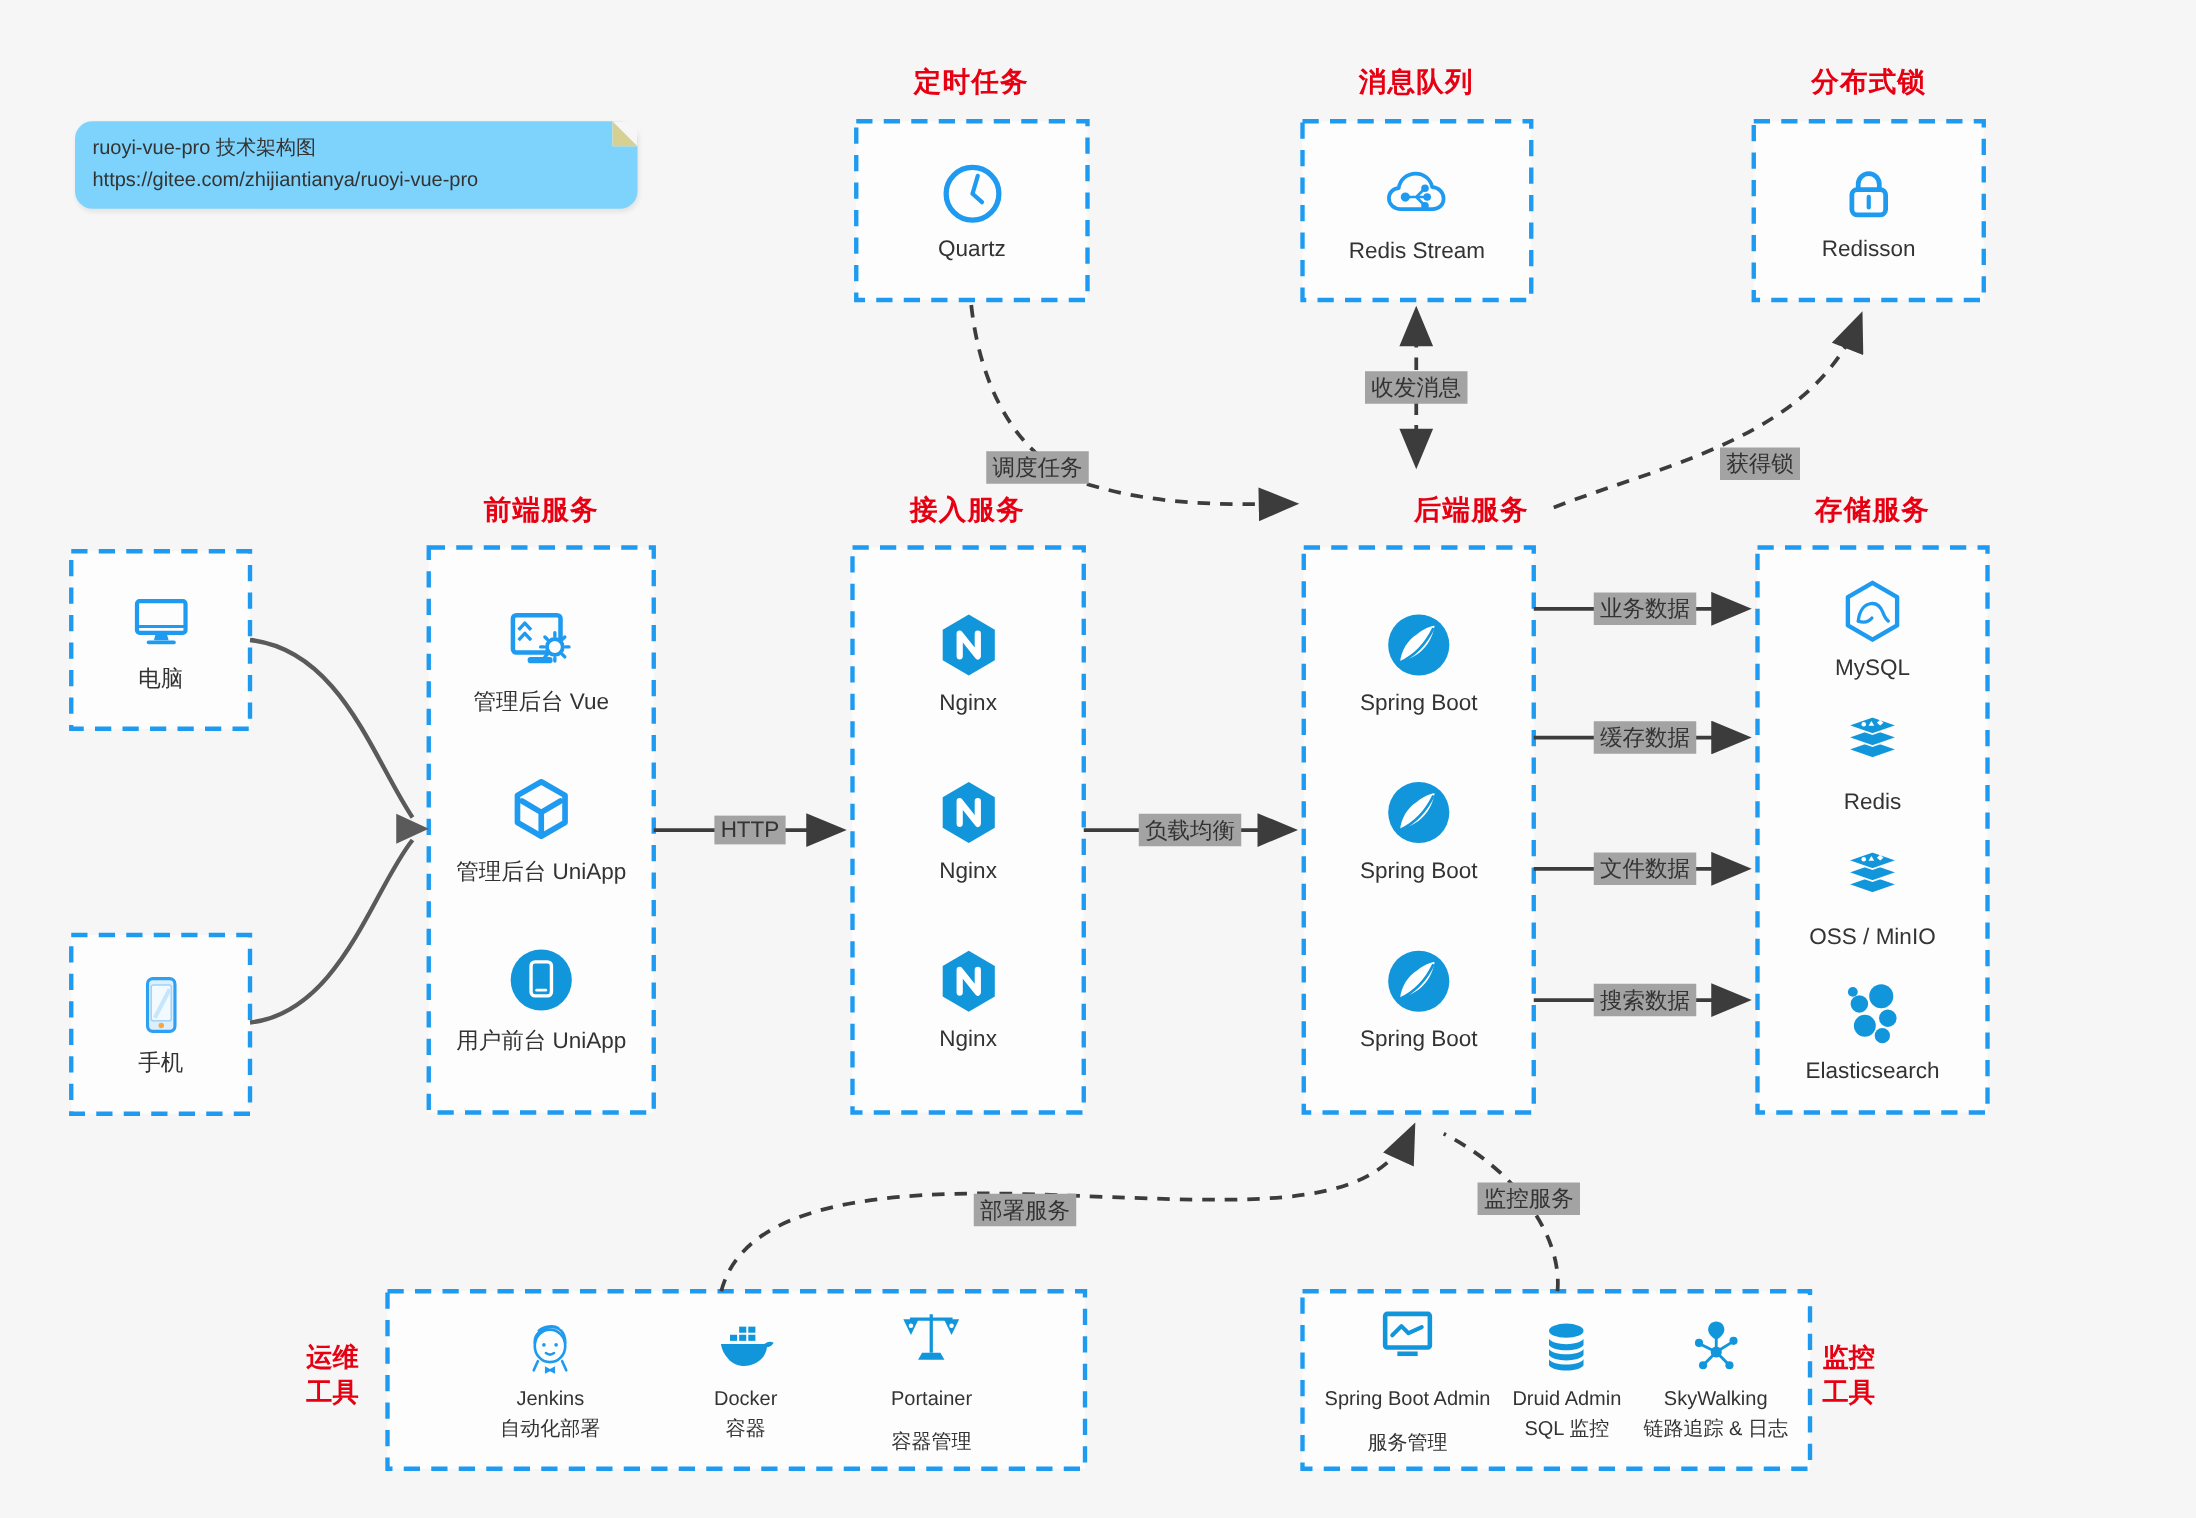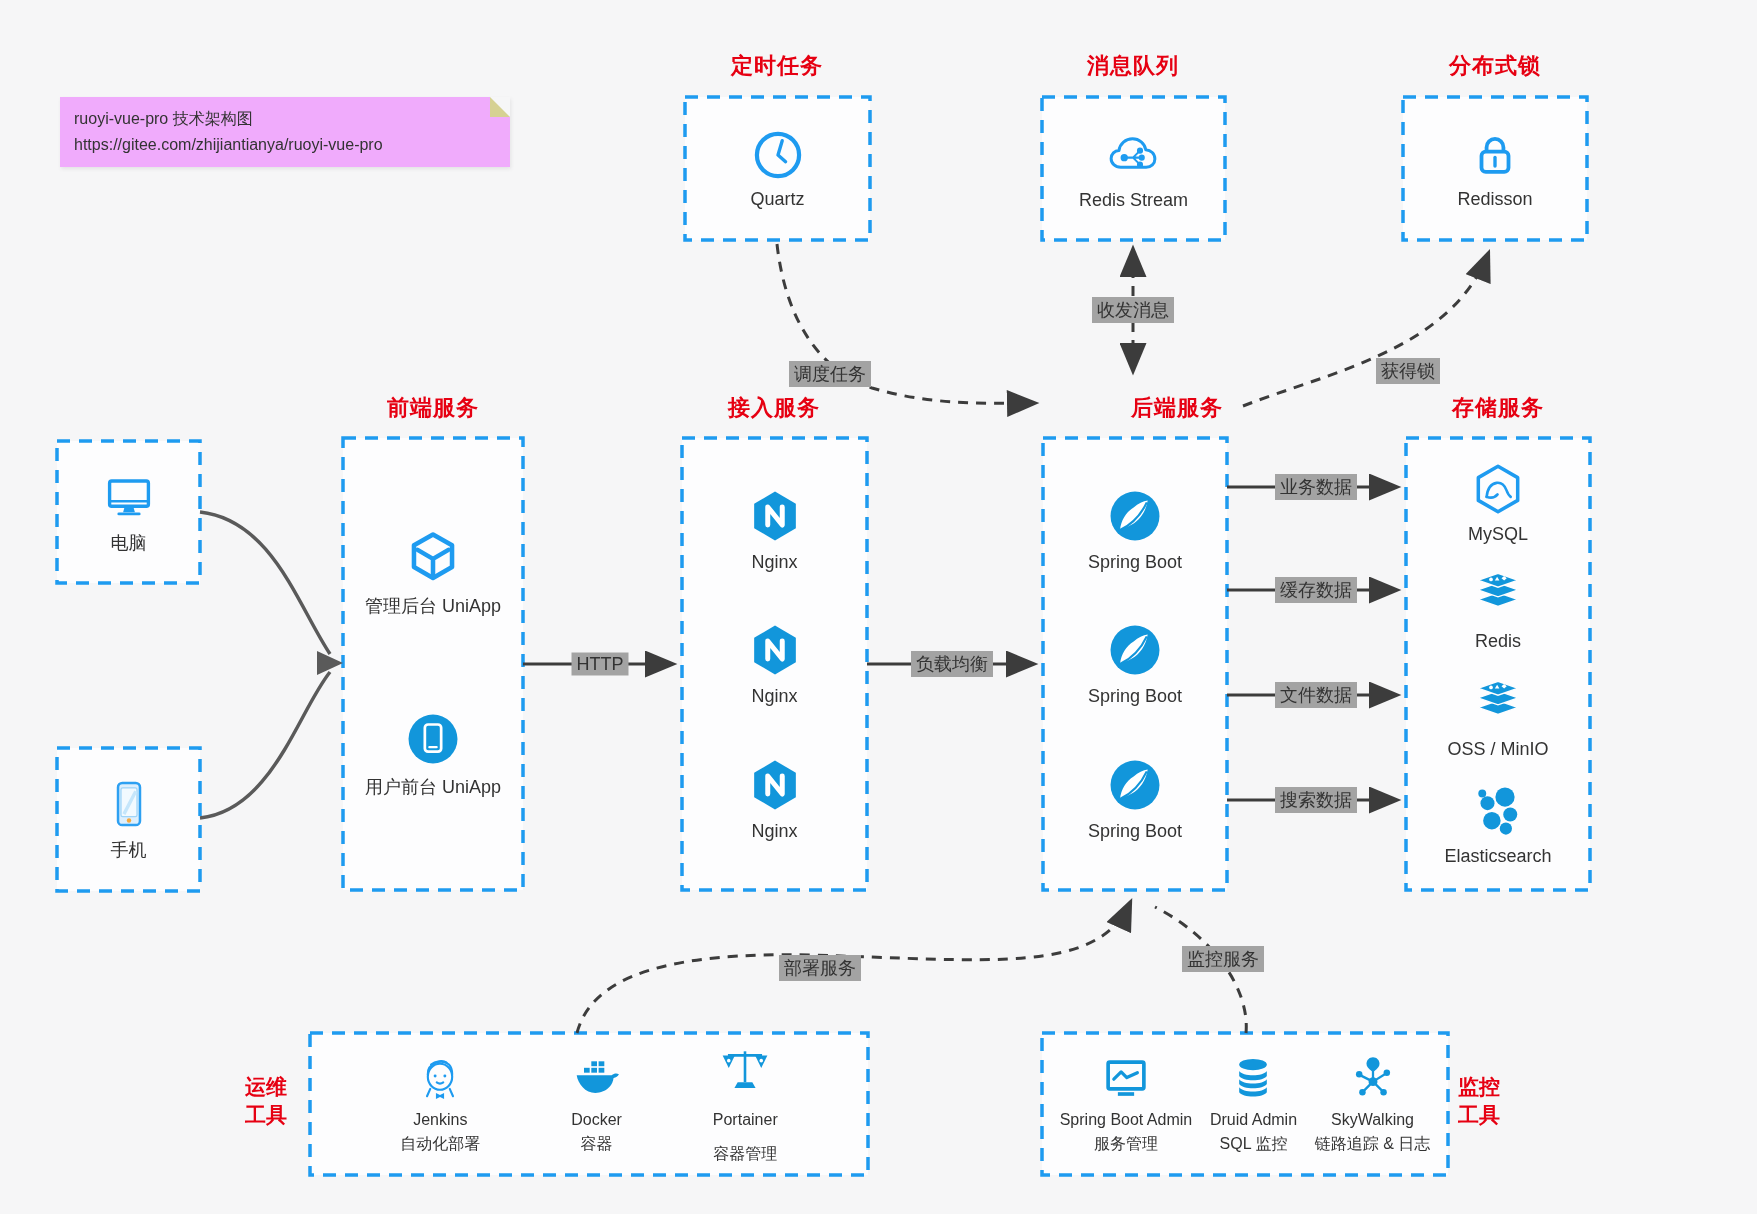--- a/index.html
+++ b/index.html
@@ -1,21 +1,21 @@
 <!DOCTYPE html>
 <html><head>
 <meta charset="utf-8">
 <style>
   * { margin:0; padding:0; box-sizing:border-box; }
   body { background:#f6f6f7; font-family:"Liberation Sans", sans-serif; }
   .canvas { position:relative; width:1757px; height:1214px; background:#f6f6f7; overflow:hidden; }
   .layer { position:absolute; left:0; top:0; width:1757px; height:1214px; }
-  .note { position:absolute; left:60px; top:97px; width:450px; height:70px; background:#f0abfc;
+  .note { position:absolute; left:60px; top:97px; width:450px; height:70px; background:#7dd3fc;
           padding:9px 14px 0 14px; font-size:16px; line-height:26px; color:#333;
-          box-shadow:1px 2px 4px rgba(0,0,0,.08); }
+          box-shadow:1px 2px 4px rgba(0,0,0,.08);border-radius:14px; }
   .note::after { content:""; position:absolute; top:0; right:0; width:0; height:0;
           border-top:20px solid #f6f6f7; border-left:20px solid #d6d193; }
   .gtitle { position:absolute; transform:translate(-50%,-50%); color:#e60012; font-size:22px;
           font-weight:bold; white-space:nowrap; letter-spacing:1px; }
   .side-title { position:absolute; transform:translate(-50%,-50%); color:#e60012; font-size:21px;
           font-weight:bold; text-align:center; line-height:28px; white-space:nowrap; }
   .gbox { position:absolute; display:flex; flex-direction:column; justify-content:space-evenly;
           align-items:center; }
   .hbox { position:absolute; display:flex; flex-direction:row; justify-content:space-evenly;
           align-items:center; }
@@ -145,20 +145,30 @@
         <path d="M26 44 L40 17" stroke="#c5e6fb" stroke-width="4"></path>
         <circle cx="32" cy="51.5" r="2.6" fill="#f5a83c"></circle>
       </svg>
       <div class="ilabel">手机</div>
     </div>
   </div>
 
   <div class="gbox" style="left:343px; top:438px; width:180px; height:452px;">
     <div class="item">
       <svg viewBox="0 0 64 64" width="58" height="58">
+        <rect x="7" y="9" width="42" height="33" rx="3" fill="none" stroke="#1e9bf0" stroke-width="4"></rect>
+        <path d="M12 22 l5.5 -6 l5.5 6 M12 31 l5.5 -6 l5.5 6" fill="none" stroke="#1e9bf0" stroke-width="3" stroke-linejoin="round"></path>
+        <rect x="20" y="46" width="22" height="5.5" rx="2.5" fill="#1e9bf0"></rect>
+        <circle cx="44" cy="37" r="7" fill="#fdfdfe" stroke="#1e9bf0" stroke-width="3.4"></circle>
+        <path d="M44 27.5 v-3 M44 46.5 v3 M34.5 37 h-3 M53.5 37 h3 M37.3 30.3 l-2.1 -2.1 M50.7 43.7 l2.1 2.1 M37.3 43.7 l-2.1 2.1 M50.7 30.3 l2.1 -2.1" stroke="#1e9bf0" stroke-width="3" stroke-linecap="round"></path>
+      </svg>
+      <div class="ilabel">管理后台 Vue</div>
+    </div>
+    <div class="item">
+      <svg viewBox="0 0 64 64" width="58" height="58">
         <path d="M32 6 L53 18 V42 L32 54 L11 42 V18 Z" fill="none" stroke="#1e9bf0" stroke-width="5" stroke-linejoin="round"></path>
         <path d="M32 33 V52 M32 33 L15 23 M32 33 L49 23" fill="none" stroke="#1e9bf0" stroke-width="5" stroke-linecap="round"></path>
       </svg>
       <div class="ilabel">管理后台 UniApp</div>
     </div>
     <div class="item">
       <svg viewBox="0 0 64 64" width="58" height="58">
         <circle cx="32" cy="32" r="27" fill="#1296db"></circle>
         <rect x="23" y="16" width="18" height="30" rx="3.5" fill="none" stroke="#fff" stroke-width="3"></rect>
         <line x1="28" y1="41" x2="36" y2="41" stroke="#fff" stroke-width="2.5" stroke-linecap="round"></line>
@@ -308,21 +318,21 @@
         <circle cx="12" cy="20.5" r="2.2" fill="#fff"></circle>
         <circle cx="52" cy="20.5" r="2.2" fill="#fff"></circle>
         <path d="M23 47 h18 l4 7 H19 Z" fill="#1296db"></path>
       </svg>
       <div class="iname">Portainer</div>
       <div class="idesc">容器管理</div>
     </div>
   </div>
 
   <div class="hbox" style="left:1042px; top:1033px; width:406px; height:142px;">
-    <div class="item" style="gap:3px;justify-content:space-between;">
+    <div class="item" style="gap:14px;justify-content:space-between;">
       <svg viewBox="0 0 64 64" width="52" height="52">
         <rect x="10" y="10" width="44" height="33" rx="2" fill="none" stroke="#1296db" stroke-width="4.5"></rect>
         <path d="M17 31 L26 22 L33 29 L46 23" fill="none" stroke="#1296db" stroke-width="4" stroke-linejoin="round" stroke-linecap="round"></path>
         <rect x="22" y="47" width="20" height="4.5" fill="#1296db"></rect>
       </svg>
       <div class="iname">Spring Boot Admin</div>
       <div class="idesc">服务管理</div>
     </div>
     <div class="item" style="gap:3px;justify-content:center;">
       <svg viewBox="0 0 64 64" width="52" height="52">

